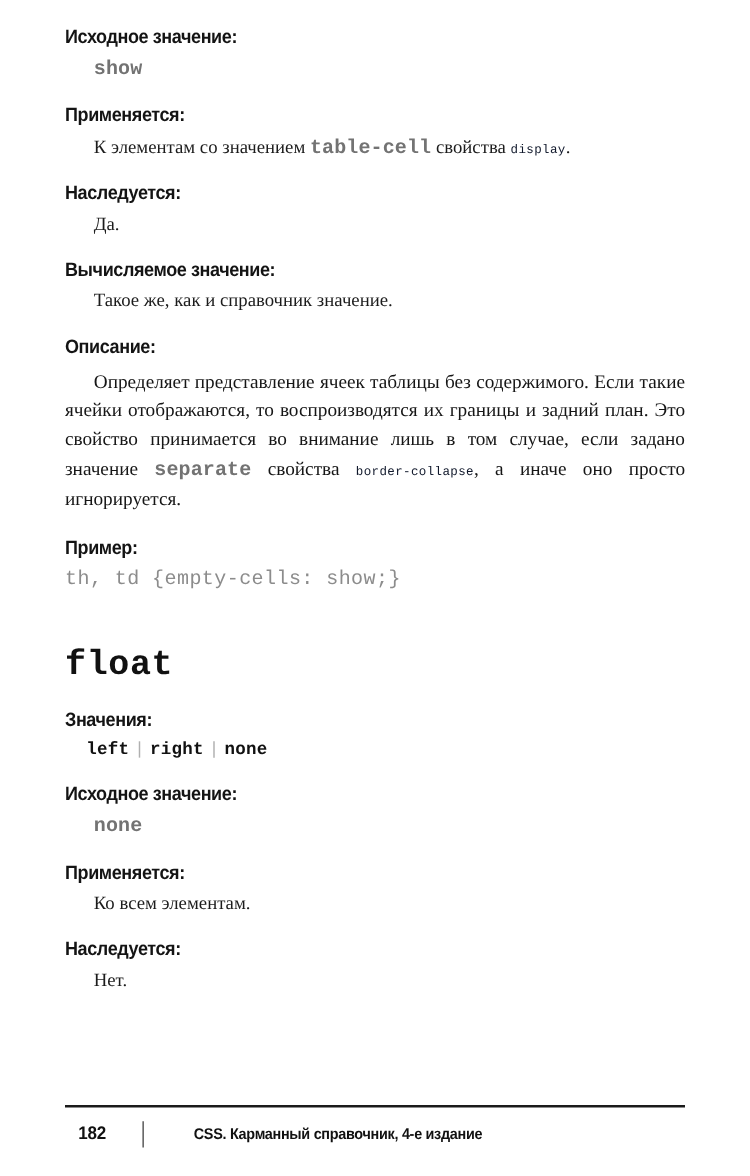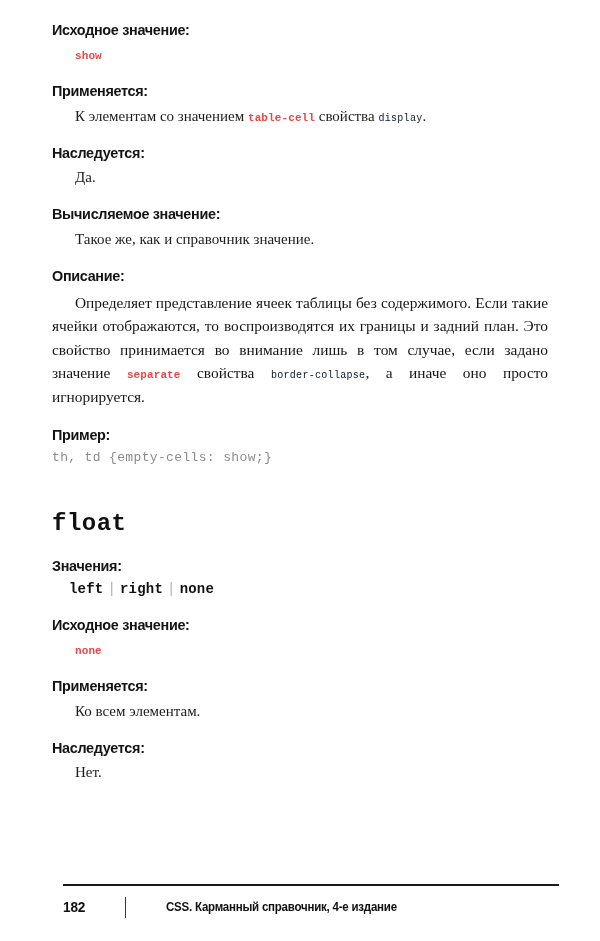--- a/index.html
+++ b/index.html
@@ -60,66 +60,67 @@
     color: #161616;
     text-align: justify;
     text-indent: 23px;
     margin: 0;
     width: 496px;
     hyphens: manual;
   }
   .mono-b {
     font-family: "Liberation Mono", "DejaVu Sans Mono", monospace;
     font-weight: bold;
-    font-size: 11px;
-    color: #ef4444;
+    font-size: 16px;
+    color: #737373;
     letter-spacing: 0.1px;
   }
   .mono-gray {
     font-family: "Liberation Mono", "DejaVu Sans Mono", monospace;
     font-size: 10px;
     color: #0f172a;
     letter-spacing: 0.3px;
   }
   .code-line {
     font-family: "Liberation Mono", "DejaVu Sans Mono", monospace;
-    font-size: 13px;
+    font-size: 16px;
     color: #8c8c8c;
     letter-spacing: 0.35px;
     line-height: 1.2;
     margin: 0;
   }
   .values-line {
     font-family: "Liberation Mono", "DejaVu Sans Mono", monospace;
     font-weight: bold;
     font-size: 14px;
     color: #111111;
     letter-spacing: 0.2px;
     line-height: 1.2;
     margin: 17px;
   }
   .pipe { color: #b0b0b0; font-weight: normal; padding: 0 4px; }
 
   
   .prop-title {
     font-family: "Liberation Mono", "DejaVu Sans Mono", monospace;
     font-weight: bold;
-    font-size: 24px;
+    font-size: 28px;
     line-height: 1;
     color: #111111;
     letter-spacing: 0.5px;
     margin: 0;
   }
 
   
   .footer {
     position: absolute;
-    left: 63px;
+    left: 52px;
     top: 884px;
     width: 496px;
+    text-align: center;
   }
   .footer-rule {
     width: 496px;
     height: 1.6px;
     background: #1a1a1a;
   }
   .footer-row {
     display: flex;
     align-items: center;
     margin-top: 11px;

